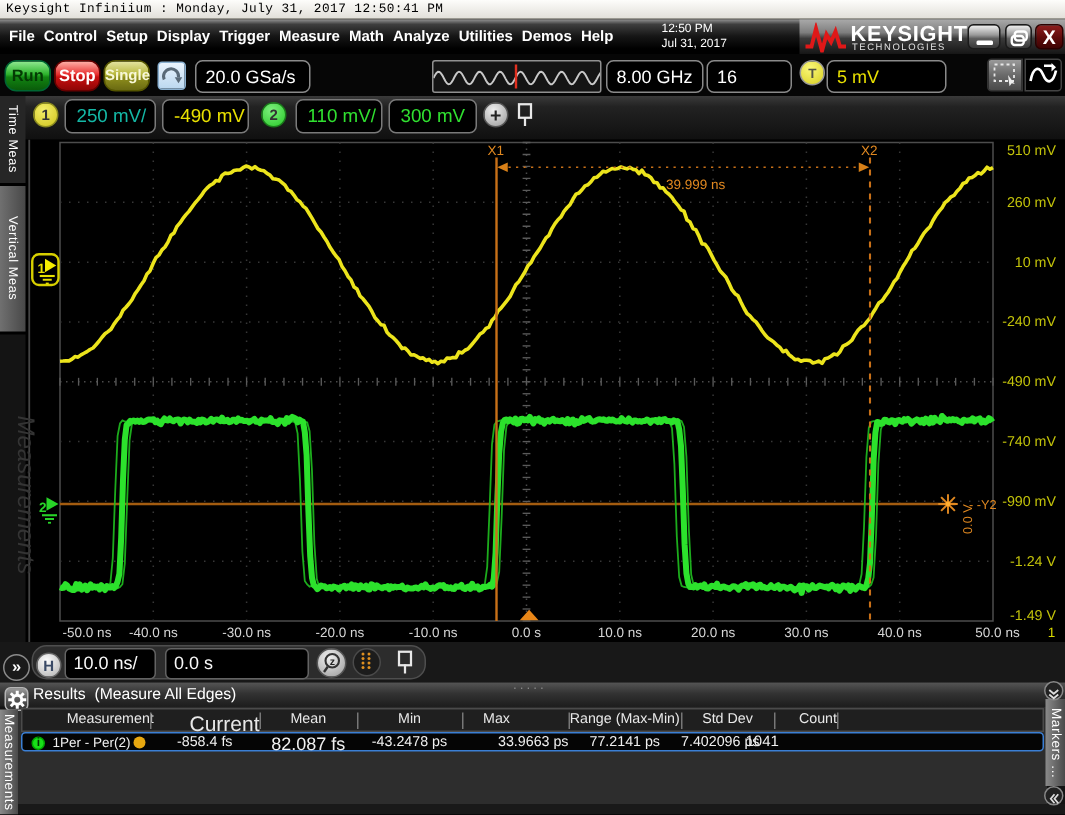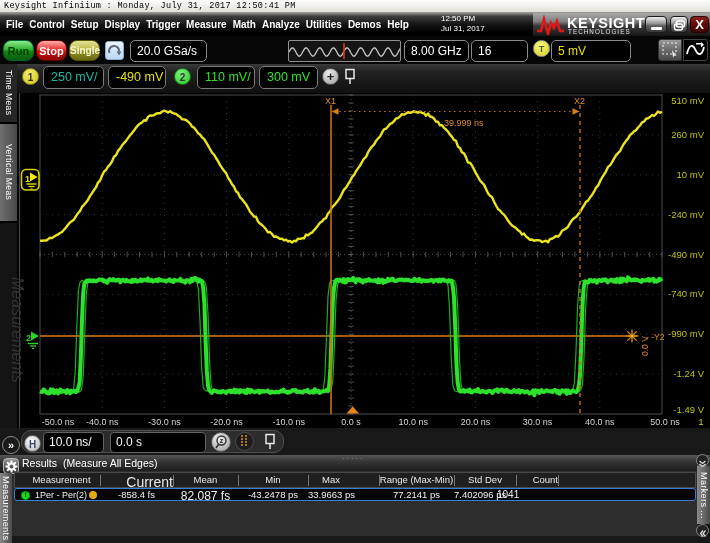--- a/index.html
+++ b/index.html
@@ -332,21 +332,21 @@
           <line x1="6.5" y1="10" x2="6.5" y2="12.5"></line>
           <line x1="0.5" y1="6.5" x2="3" y2="6.5"></line>
           <line x1="10" y1="6.5" x2="12.5" y2="6.5"></line>
           <line x1="2.2" y1="2.2" x2="4" y2="4"></line>
           <line x1="9" y1="9" x2="10.8" y2="10.8"></line>
           <line x1="9" y1="4" x2="10.8" y2="2.2"></line>
           <line x1="2.2" y1="10.8" x2="4" y2="9"></line>
         </g>
       </svg></div>
 <div class="abs" style="left:14px;top:17px;width:682px;height:16px;background:#1f1f1f;border:1px solid #4a4a4a">
-      <span style="position:absolute;left:4px;width:85px;top:1px;text-align:center;color:#e8e8e8;font-size:9.5px;white-space:nowrap">Measurement</span>
+      <span style="position:absolute;left:16px;width:85px;top:1px;text-align:center;color:#e8e8e8;font-size:9.5px;white-space:nowrap">Measurement</span>
       <span style="position:absolute;left:85px;width:73px;top:1px;text-align:right;color:#e8e8e8;font-size:14px;white-space:nowrap">Current</span>
       <span style="position:absolute;left:85px;top:2px;width:1px;height:11px;background:#777"></span>
       <span style="position:absolute;left:158px;width:65px;top:1px;text-align:center;color:#e8e8e8;font-size:9.5px;white-space:nowrap">Mean</span>
       <span style="position:absolute;left:158px;top:2px;width:1px;height:11px;background:#777"></span>
       <span style="position:absolute;left:223px;width:70px;top:1px;text-align:center;color:#e8e8e8;font-size:9.5px;white-space:nowrap">Min</span>
       <span style="position:absolute;left:223px;top:2px;width:1px;height:11px;background:#777"></span>
       <span style="position:absolute;left:290px;width:52px;top:1px;text-align:center;color:#e8e8e8;font-size:9.5px;white-space:nowrap">Max</span>
       <span style="position:absolute;left:293px;top:2px;width:1px;height:11px;background:#777"></span>
       <span style="position:absolute;left:364px;width:75px;top:1px;text-align:center;color:#e8e8e8;font-size:9.5px;white-space:nowrap">Range (Max-Min)</span>
       <span style="position:absolute;left:364px;top:2px;width:1px;height:11px;background:#777"></span>
@@ -357,21 +357,21 @@
       <span style="position:absolute;left:543px;top:2px;width:1px;height:11px;background:#777"></span>
     </div>
 <div class="abs" style="left:14px;top:33px;width:682px;height:12.5px;background:#050505;border:1.5px solid #3b7fd4;border-radius:3px">
       <span style="position:absolute;left:6px;top:1.5px;width:9px;height:9px;border-radius:50%;background:#19e019;border:0.5px solid #0a0;"></span>
       <span style="position:absolute;left:9.5px;top:1px;color:#030;font-size:8px;font-weight:bold">i</span>
       <span style="position:absolute;left:20px;top:0.5px;color:#f0f0f0;font-size:9px;white-space:nowrap">1Per - Per(2)</span>
       <span style="position:absolute;left:73.5px;top:2px;width:8px;height:8px;border-radius:50%;background:#e8a810"></span>
       <span style="position:absolute;left:85px;width:73px;top:0px;text-align:center;color:#f0f0f0;font-size:9.5px;white-space:nowrap">-858.4 fs</span>
       <span style="position:absolute;left:158px;width:65px;top:0px;text-align:center;color:#f0f0f0;font-size:12px;white-space:nowrap">82.087 fs</span>
       <span style="position:absolute;left:223px;width:70px;top:0px;text-align:center;color:#f0f0f0;font-size:9.5px;white-space:nowrap">-43.2478 ps</span>
-      <span style="position:absolute;left:293px;width:71px;top:0px;text-align:left;color:#f0f0f0;font-size:9.5px;white-space:nowrap">33.9663 ps</span>
+      <span style="position:absolute;left:293px;width:71px;top:0px;text-align:right;color:#f0f0f0;font-size:9.5px;white-space:nowrap">33.9663 ps</span>
       <span style="position:absolute;left:364px;width:75px;top:0px;text-align:center;color:#f0f0f0;font-size:9.5px;white-space:nowrap">77.2141 ps</span>
       <span style="position:absolute;left:439px;width:62px;top:0px;text-align:left;color:#f0f0f0;font-size:9.5px;white-space:nowrap">7.402096 ps</span>
       <span style="position:absolute;left:482px;width:42px;top:0px;text-align:left;color:#f0f0f0;font-size:10px;white-space:nowrap">1041</span>
     </div>
   </div>
 <div class="abs vtab" style="top:473px;height:70px;width:12px;background:linear-gradient(90deg,#8a8a8a,#4a4a4a);line-height:12px;font-size:9px">Measurements</div>
 <div class="abs vtab" style="left:697px;top:466px;height:58px;width:13px;background:linear-gradient(90deg,#8a8a8a,#4a4a4a);line-height:13px;font-size:9px">Markers ...</div>
 <div class="abs" style="left:696px;top:454px;width:13px;height:13px;border-radius:50%;background:#222;border:1px solid #888">
  <svg width="11" height="11">
       <path d="M2.5 3 l3 2.5 l3 -2.5 M2.5 6 l3 2.5 l3 -2.5" fill="none" stroke="#ddd" stroke-width="1.2"></path>

